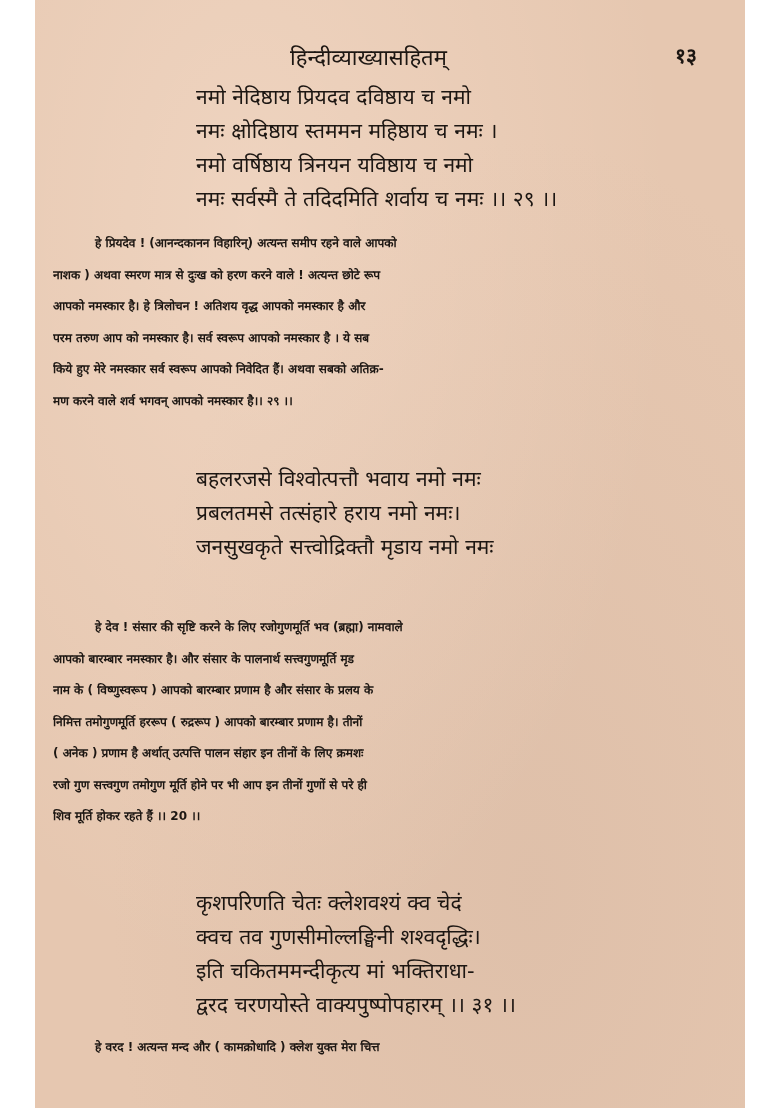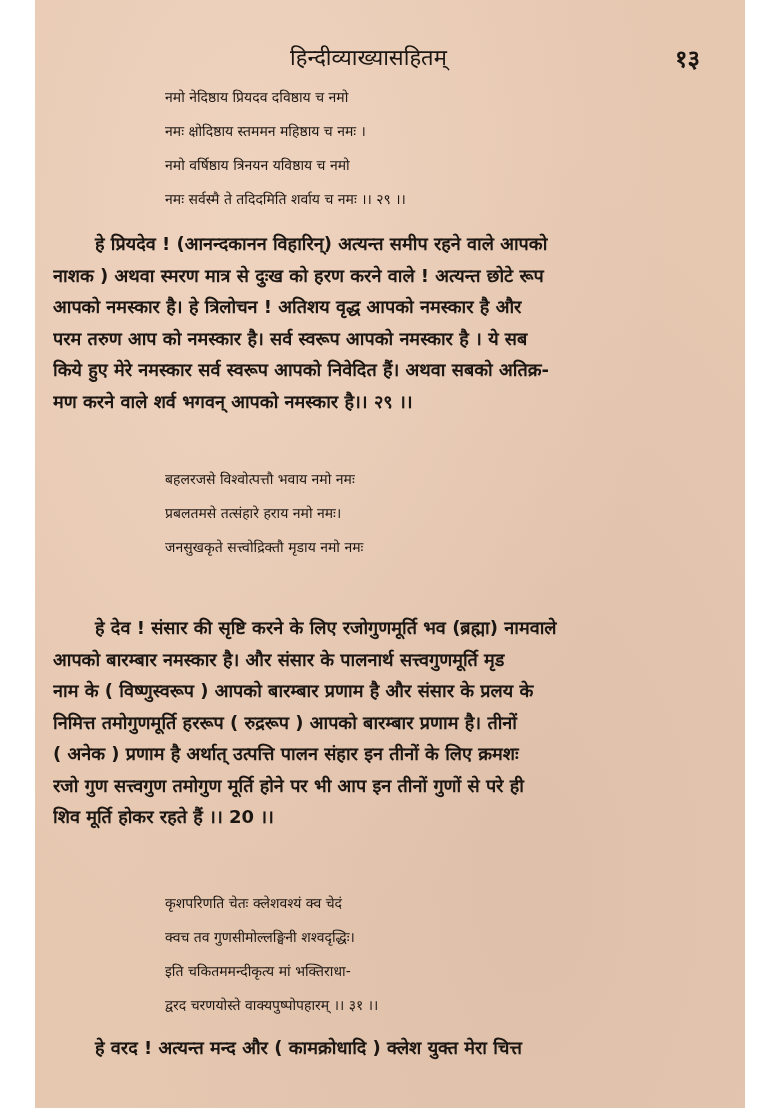--- a/index.html
+++ b/index.html
@@ -14,29 +14,29 @@
                       radial-gradient(ellipse at 70% 80%, rgba(200,170,150,0.25), transparent 60%);
     color: #1c1612;
   }
   .header {
     position: absolute; top: 26px; left: 0; width: 710px; height: 36px; margin-top: 13px;
   }
   .header .title {
     position: absolute; left: 255px; top: 2px; font-size: 22px; font-family: "DejaVu Sans", sans-serif;
   }
   .header .pageno {
-    position: absolute; left: 640px; top: 2px; font-size: 24px; font-weight: bold;
+    position: absolute; left: 640px; top: 2px; font-size: 21px; font-weight: bold;
   }
   .verse {
-    position: absolute; left: 130px; font-size: 14px; line-height: 34px; white-space: nowrap;
+    position: absolute; left: 161px; font-size: 21px; line-height: 34px; white-space: nowrap;
     font-family: "DejaVu Sans", sans-serif;
   }
   .verse div { height: 34px; }
   .prose {
-    position: absolute; left: 18px; width: 680px; font-size: 18px; line-height: 31.5px;
+    position: absolute; left: 18px; width: 680px; font-size: 12px; line-height: 31.5px;
     font-weight: bold; text-align: justify; font-family: "DejaVu Sans", sans-serif;
   }
   .prose div { height: 31.5px; white-space: nowrap; overflow: hidden; }
   .prose .indent { padding-left: 42px; }
 </style>
 </head>
 <body>
 
 <div class="page">
 

